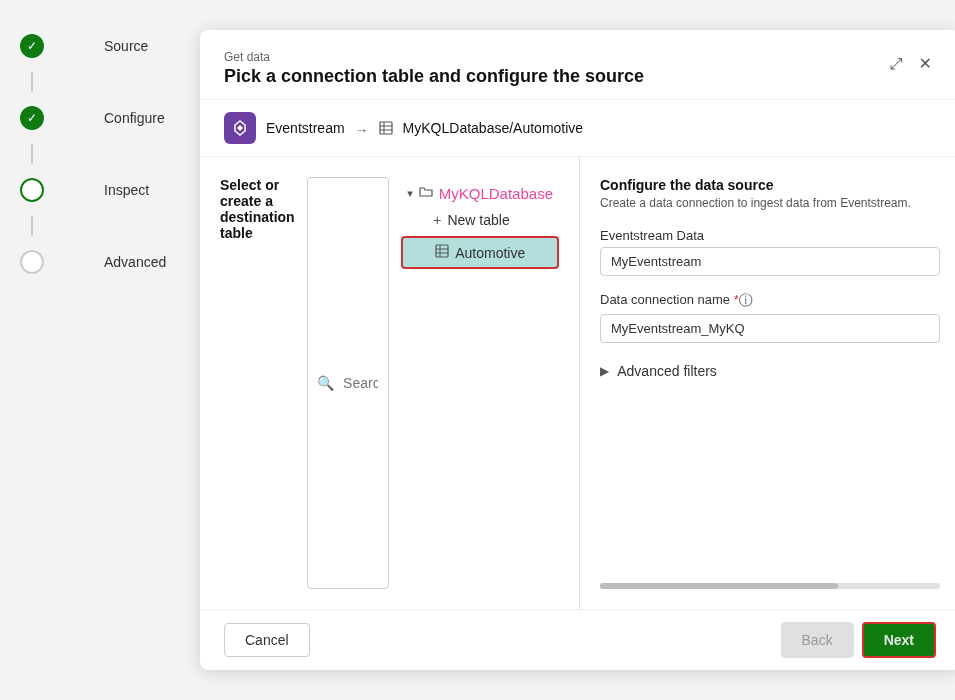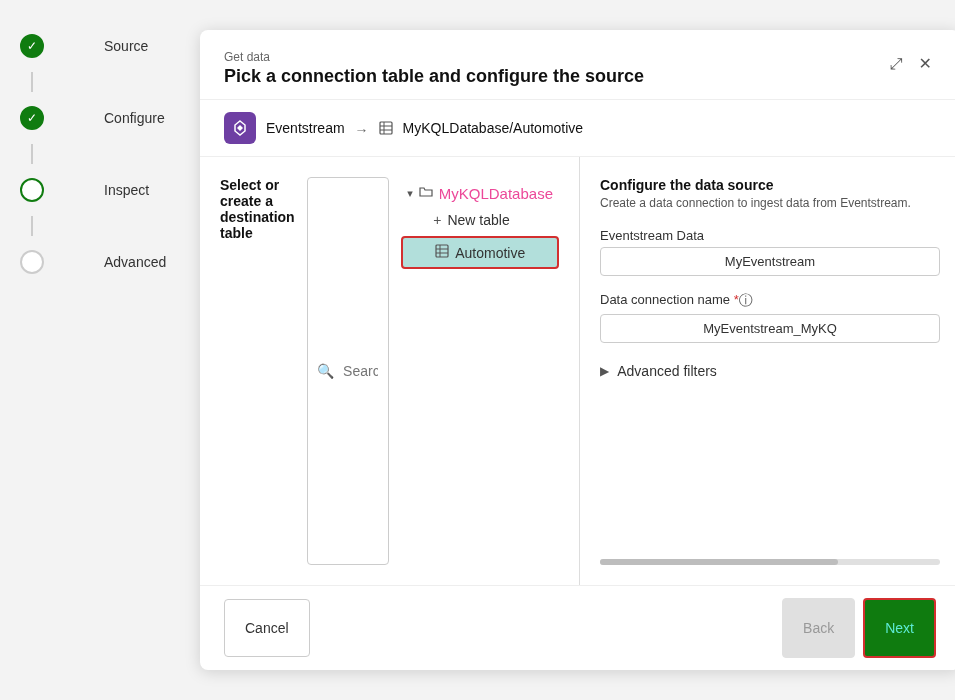--- a/index.html
+++ b/index.html
@@ -293,21 +293,20 @@
       color: #d32f2f;
     }
     .field-input {
       border: 1px solid #ccc;
       border-radius: 4px;
       padding: 6px 10px;
       font-size: 13px;
       color: #333;
       background: white;
       outline: none;
-      text-align: center;
     }
     .field-row {
       display: flex;
       align-items: flex-start;
     }
     .info-icon {
       color: #555;
       font-size: 14px;
       cursor: pointer;
     }
@@ -347,33 +346,33 @@
 
     
     .dialog-footer {
       display: flex;
       justify-content: space-between;
       align-items: center;
       padding: 12px 24px;
       border-top: 1px solid #eee;
     }
     .btn {
-      padding: 20px 20px;
+      padding: 8px 20px;
       border-radius: 4px;
       font-size: 14px;
       cursor: pointer;
       border: 1px solid #ccc;
       background: white;
       color: #333;
     }
     .btn-primary {
       background: #0f7b0f;
-      color: #5eead4;
+      color: #e5e5e5;
       border: 2px solid #d32f2f;
-      font-weight: 400;
+      font-weight: 700;
     }
     .btn-disabled {
       background: #e0e0e0;
       color: #999;
       border-color: #e0e0e0;
       cursor: not-allowed;
     }
     .footer-right {
       display: flex;
       gap: 8px;

